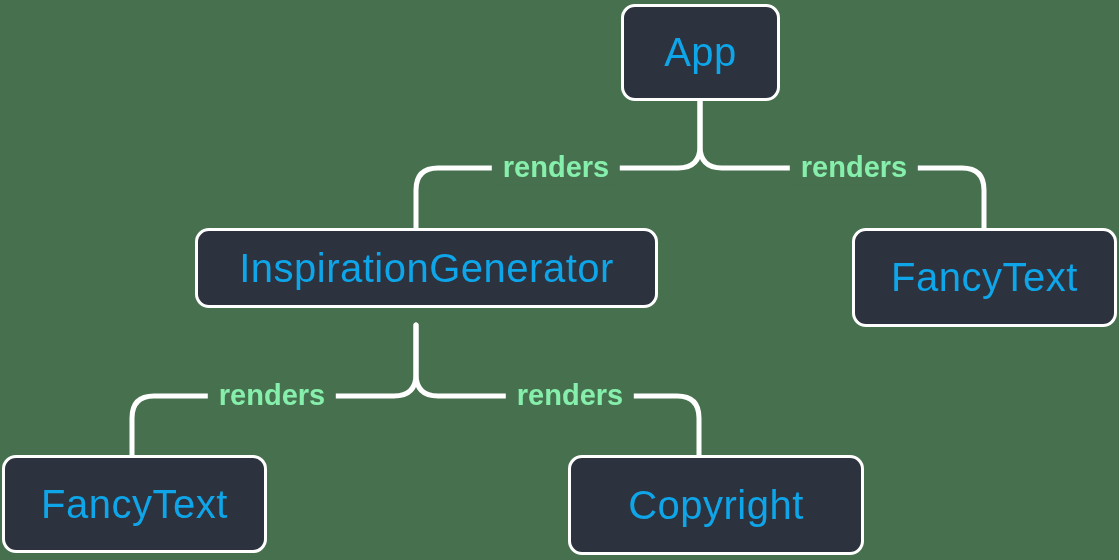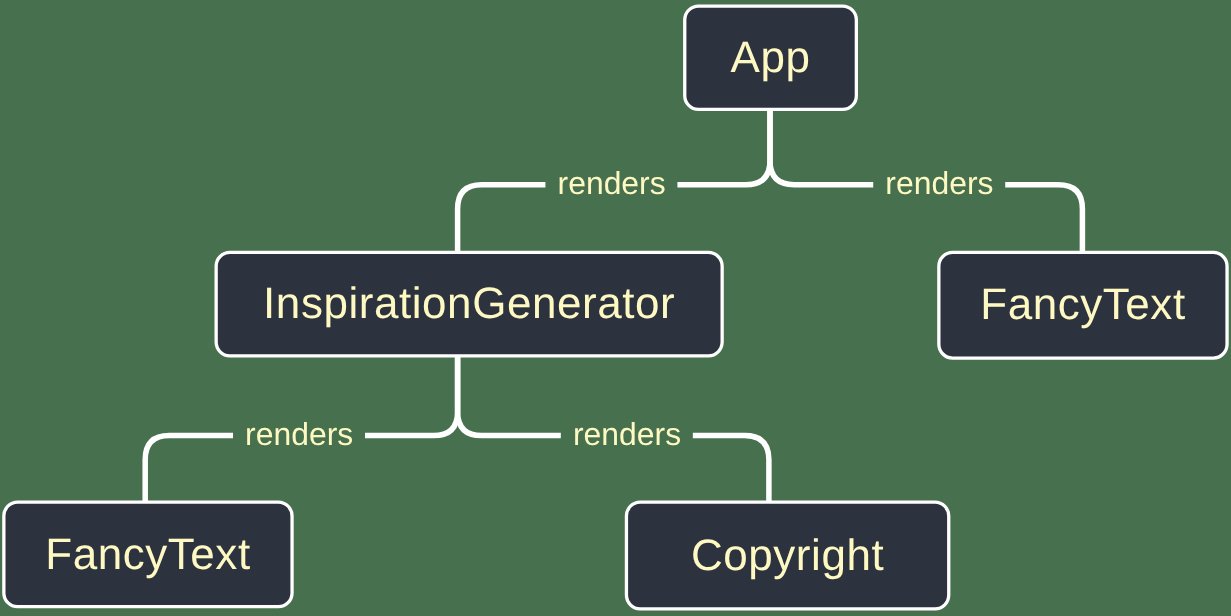--- a/index.html
+++ b/index.html
@@ -31,38 +31,38 @@
     position: absolute;
     box-sizing: border-box;
     background: #2c323e;
     border: 3px solid #ffffff;
     border-radius: 14px;
     display: flex;
     align-items: center;
     justify-content: center;
   }
   .node .node-label {
-    color: #fef9c3;
+    color: #0ea5e9;
     font-size: 40px;
     font-weight: 400;
     letter-spacing: 0.5px;
     white-space: nowrap;
   }
   .node-app        { left: 621px; top: 4px;   width: 159px; height: 97px; }
-  .node-ig         { left: 195px; top: 228px; width: 463px; height: 97px; }
+  .node-ig         { left: 195px; top: 228px; width: 463px; height: 80px; }
   .node-ft-top     { left: 852px; top: 228px; width: 265px; height: 99px; }
   .node-ft-bottom  { left: 2px;   top: 455px; width: 265px; height: 98px; }
   .node-copyright  { left: 568px; top: 455px; width: 296px; height: 100px; }
   .edge-label {
     position: absolute;
     transform: translate(-50%, -50%);
     background: #47714e;
-    color: #fef9c3;
+    color: #86efac;
     font-size: 29px;
-    font-weight: 400;
+    font-weight: 700;
     line-height: 1.15;
     padding: 0 11px;
     white-space: nowrap;
   }
   .edge-label-1 { left: 556px; top: 168px; }
   .edge-label-2 { left: 854px; top: 168px; }
   .edge-label-3 { left: 272px; top: 396px; }
   .edge-label-4 { left: 570px; top: 396px; }
 </style>
 </head>

